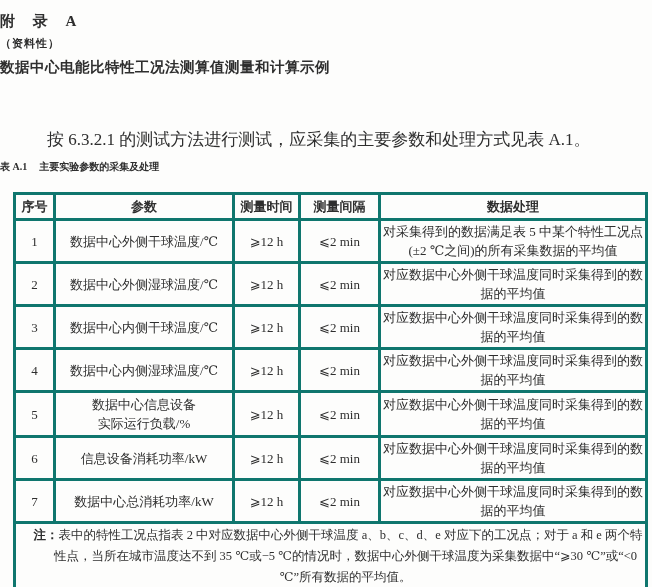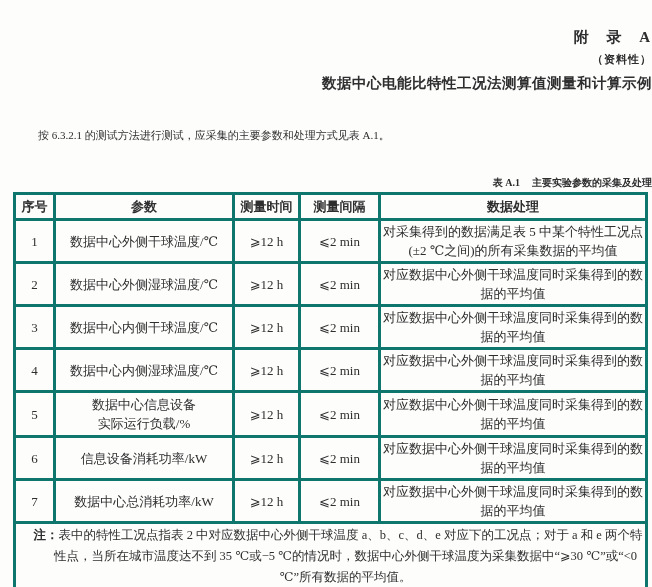--- a/index.html
+++ b/index.html
@@ -8,43 +8,43 @@
     width: 652px; height: 587px;
     font-family: "Liberation Serif", "DejaVu Serif", serif;
     color: #2e2e2e;
     position: relative;
     overflow: hidden;
   }
   .page {
     position: absolute; inset: 0;
     background: #fdfdfc;
   }
-  .center { text-align: right; margin-top: 16px; }
+  .center { text-align: left; }
 
   .appendix-title {
     position: absolute; top: 12px; left: 0; width: 100%;
     font-size: 15px; font-weight: bold;
     letter-spacing: 2px; word-spacing: 10px;
   }
   .appendix-type {
     position: absolute; top: 36px; left: 0; width: 100%;
     font-size: 11px; font-weight: bold; letter-spacing: 1px;
   }
   .appendix-subtitle {
     position: absolute; top: 58px; left: 0; width: 100%;
     font-size: 14.5px; font-weight: bold; letter-spacing: 0.5px;
   }
   .section-heading {
     position: absolute; top: 96px; left: 13px;
     font-size: 13.5px; font-weight: bold;
   }
   .section-heading .num { margin-right: 14px; }
   .section-paragraph {
-    position: absolute; top: 128px; left: 38px; right: 14px;
-    font-size: 11px;
+    position: absolute; top: 128px; left: 47px; right: 14px;
+    font-size: 17px;
   }
   .table-caption {
     position: absolute; top: 160px; left: 0; width: 100%;
     font-size: 10px; font-weight: bold;
   }
   .table-caption .cap-label { margin-right: 12px; }
 
   table.params {
     position: absolute; top: 192px; left: 13px;
     width: 632px;

